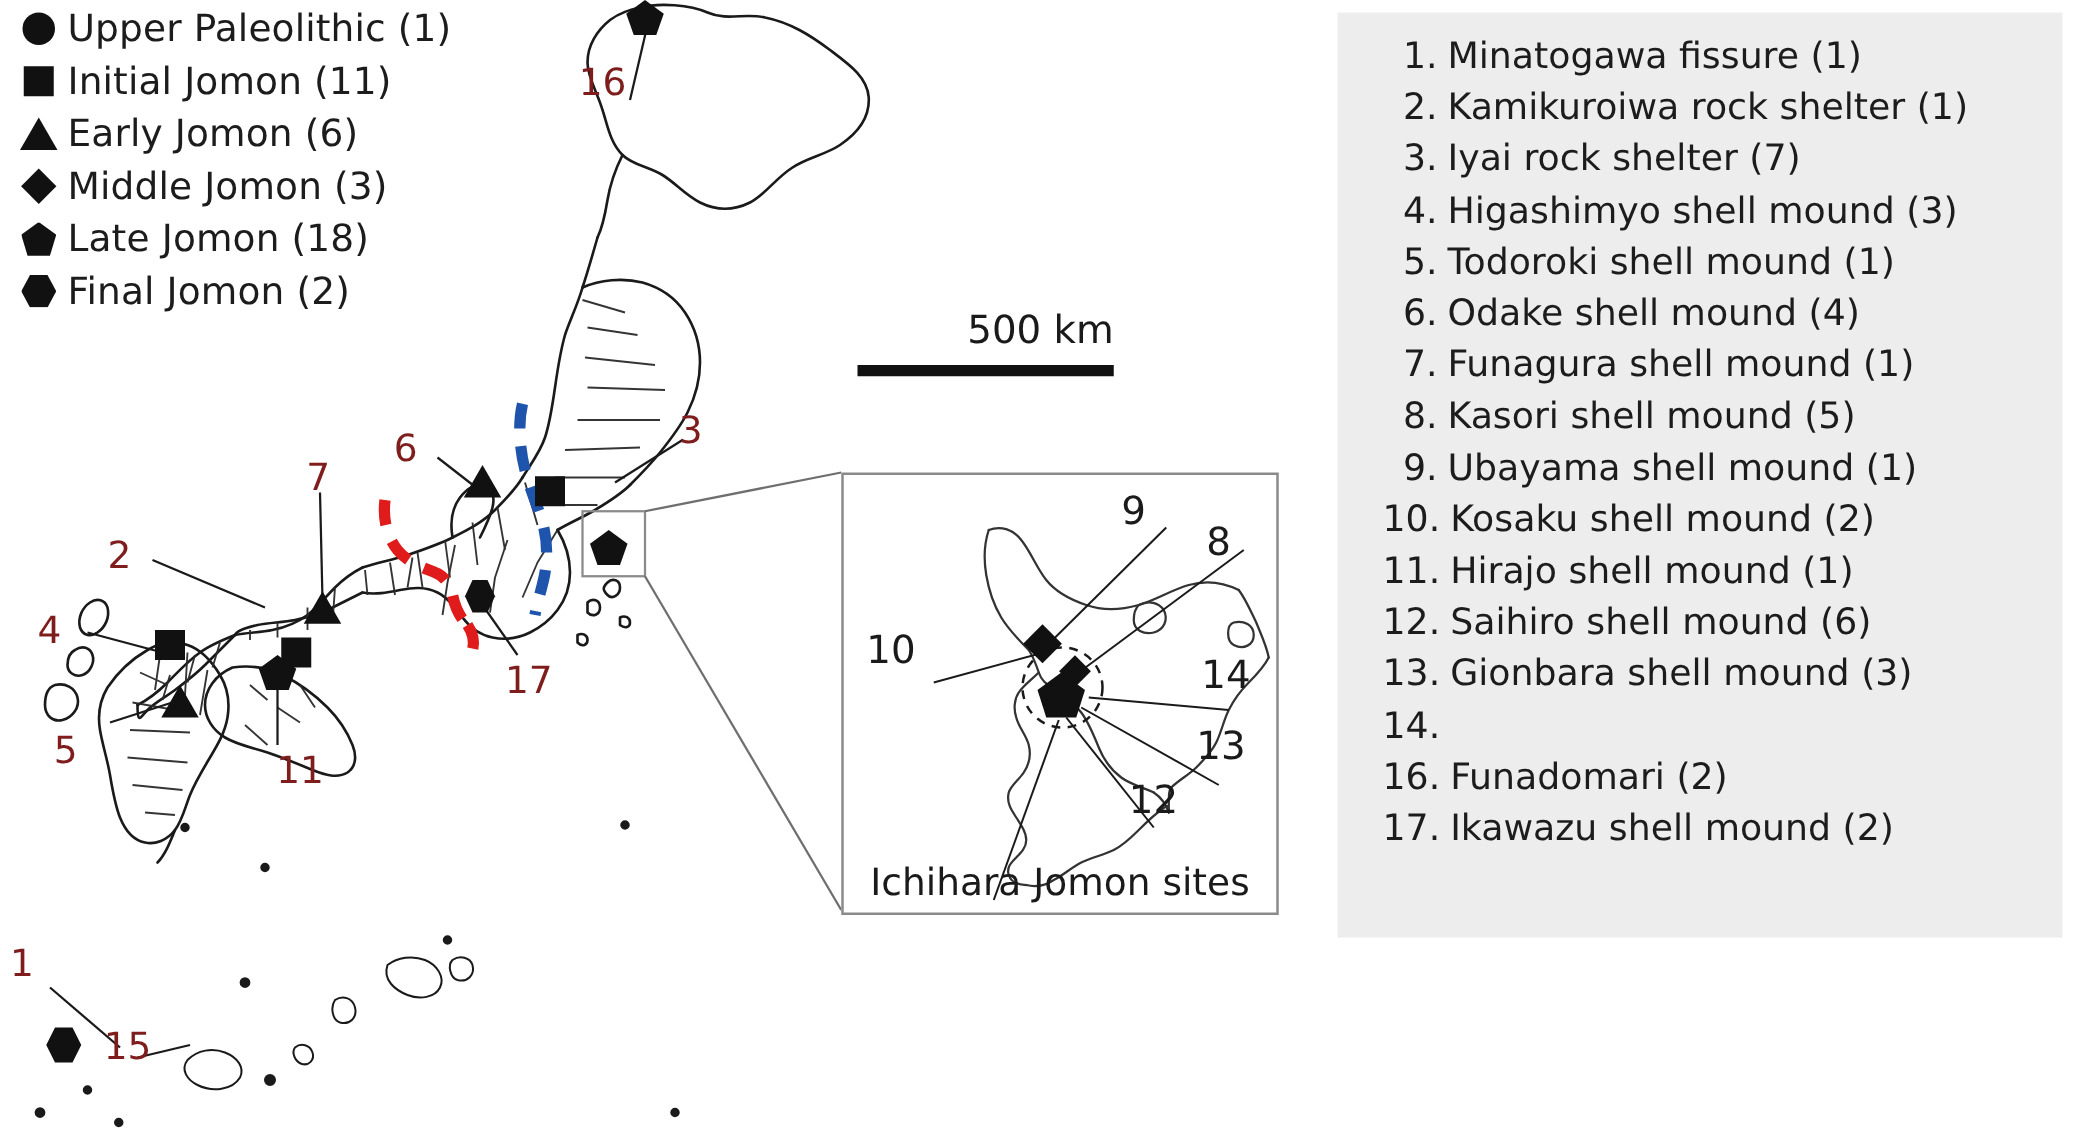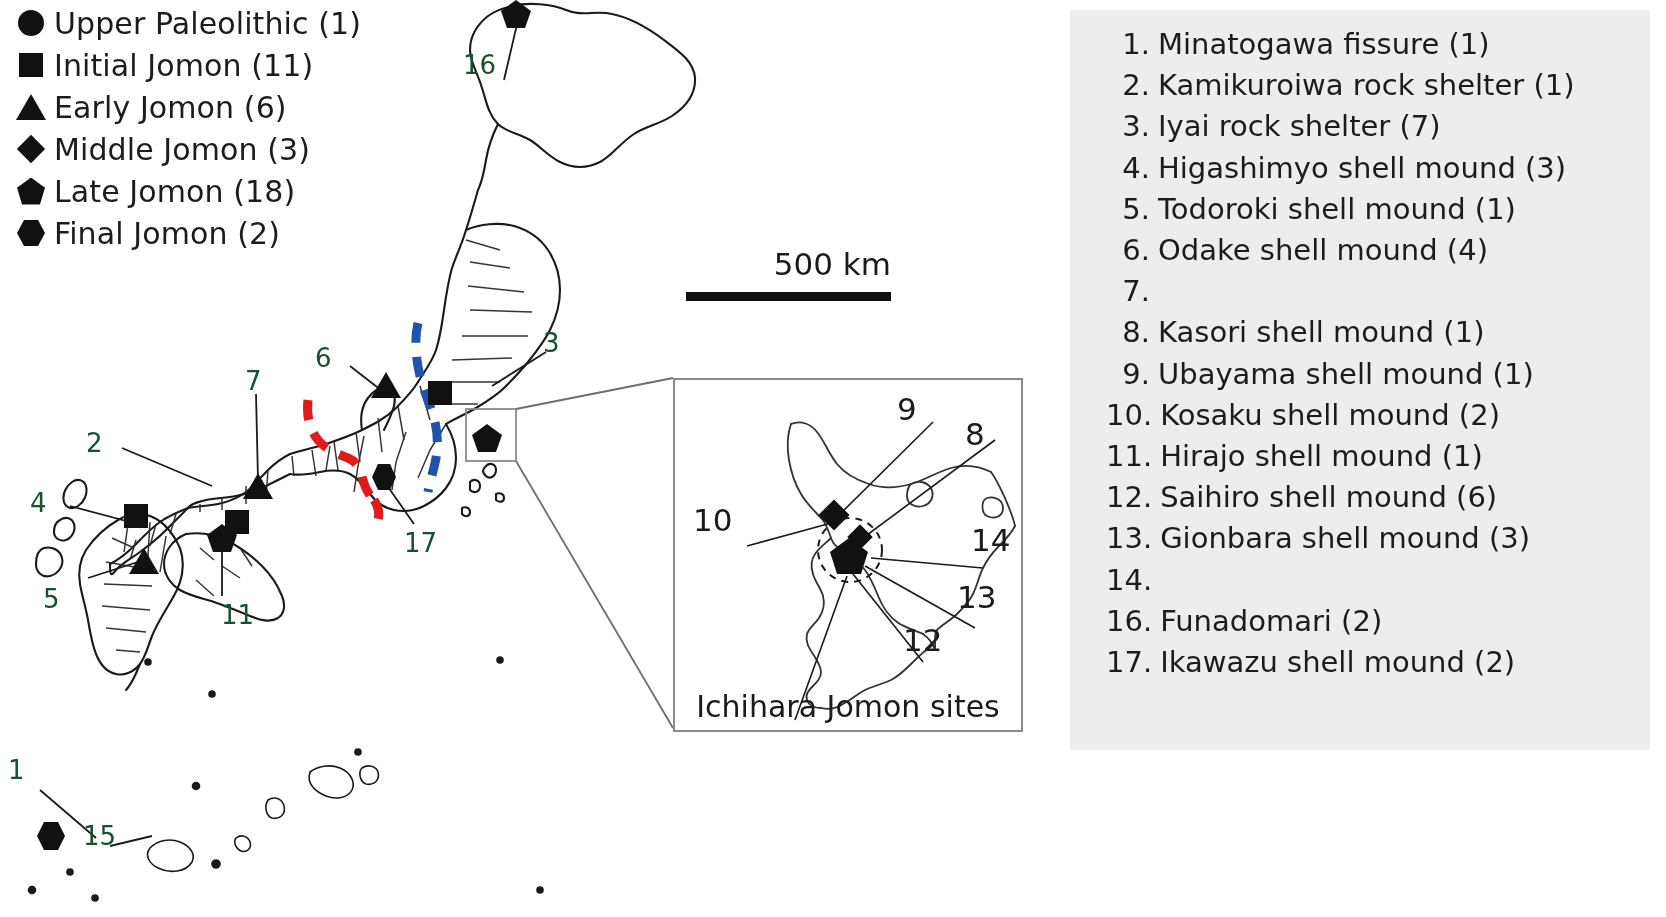--- a/index.html
+++ b/index.html
@@ -18,21 +18,21 @@
   .m-tri{width:0;height:0;border-left:15px solid transparent;border-right:15px solid transparent;border-bottom:26px solid #111;}
   .m-diamond{width:20px;height:20px;background:#111;transform:rotate(45deg);}
   .m-pent{width:28px;height:27px;background:#111;clip-path:polygon(50% 0%,100% 38%,82% 100%,18% 100%,0% 38%);}
   .m-hex{width:28px;height:26px;background:#111;clip-path:polygon(25% 0%,75% 0%,100% 50%,75% 100%,25% 100%,0% 50%);}
 
   
   #map{position:absolute;left:0;top:0;width:1060px;height:917px;}
   #map svg{position:absolute;left:0;top:0;}
 
   
-  .nlab{position:absolute;font-size:26px;color:#14532d;line-height:1;text-align:right;}
+  .nlab{position:absolute;font-size:30px;color:#7f1d1d;line-height:1;text-align:right;}
 
   
   #scalewrap{position:absolute;left:686px;top:246px;}
   #scaletxt{font-size:31px;text-align:right;width:205px;color:#1a1a1a;}
   #scalebar{width:205px;height:9px;background:#111;margin-top:10px;}
 
   
   #inset{position:absolute;left:673px;top:378px;width:346px;height:350px;border:2px solid #8a8a8a;background:#fff;}
   #inset svg{position:absolute;left:0;top:0;}
   .ilab{position:absolute;font-size:31px;color:#1a1a1a;line-height:1;}
@@ -300,21 +300,21 @@
 
         <rect x="176" y="148" width="18" height="18" transform="rotate(45 185 157)"></rect>
 
         <polygon points="174,158 193,172 186,194 162,194 155,172"></polygon>
       </g>
     </svg>
 
     <div class="ilab" style="left:222px;top:14px;">9</div>
     <div class="ilab" style="left:290px;top:39px;">8</div>
     <div class="ilab" style="left:18px;top:125px;">10</div>
-    <div class="ilab" style="left:296px;top:145px;">14</div>
+    <div class="ilab" style="left:286px;top:145px;">14</div>
     <div class="ilab" style="left:282px;top:202px;">13</div>
     <div class="ilab" style="left:228px;top:245px;">12</div>
 
     <div id="insetcap">Ichihara Jomon sites</div>
   </div>
 
   <div id="sitelist">
     <div class="site-row">
       <span class="site-num">1.</span>
       <span class="site-name">Minatogawa fissure (1)</span>
@@ -334,24 +334,25 @@
     <div class="site-row">
       <span class="site-num">5.</span>
       <span class="site-name">Todoroki shell mound (1)</span>
     </div>
     <div class="site-row">
       <span class="site-num">6.</span>
       <span class="site-name">Odake shell mound (4)</span>
     </div>
     <div class="site-row">
       <span class="site-num">7.</span>
+      <span class="site-name">Funagura shell mound (1)</span>
     </div>
     <div class="site-row">
       <span class="site-num">8.</span>
-      <span class="site-name">Kasori shell mound (1)</span>
+      <span class="site-name">Kasori shell mound (5)</span>
     </div>
     <div class="site-row">
       <span class="site-num">9.</span>
       <span class="site-name">Ubayama shell mound (1)</span>
     </div>
     <div class="site-row">
       <span class="site-num">10.</span>
       <span class="site-name">Kosaku shell mound (2)</span>
     </div>
     <div class="site-row">

